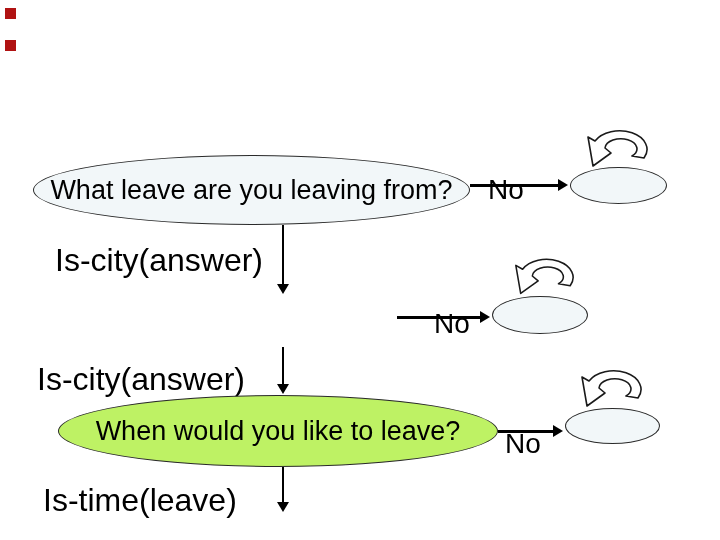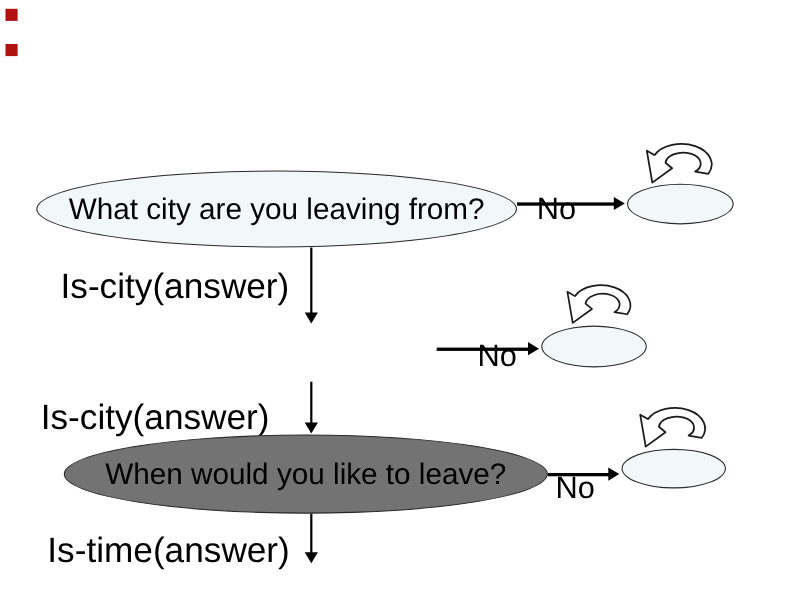--- a/index.html
+++ b/index.html
@@ -38,21 +38,21 @@
 </head>
 <body>
 
 <div class="slide">
 
   <div class="decor-square" style="left: 5px; top: 8px; background-color: rgb(176, 18, 18);"></div>
   <div class="decor-square" style="left: 5px; top: 40px; background-color: rgb(176, 18, 18);"></div>
 
 
   <div class="node" style="left: 33px; top: 155px; width: 437px; height: 70px; background-color: rgb(242, 247, 249);">
-    <span class="node-label">What city are you leaving from?</span>
+    <span class="node-label">What leave are you leaving from?</span>
   </div>
   <div class="no-label" style="left:488px;top:130px;">No</div>
   <div class="h-line" style="left:470px;top:184px;width:90px;"></div>
   <div class="arrow-right" style="left:558px;top:179px;"></div>
   <div class="small-node" style="left: 570px; top: 167px; width: 97px; height: 37px; background-color: rgb(242, 247, 249);"></div>
   <svg class="loop" style="left:582px;top:128px;" width="68" height="40" viewBox="0 0 68 40">
     <path d="M 62 30 A 25 17 0 1 0 13 13 L 6 9 L 11 38 L 29 25 L 23 20 A 16 10 0 1 1 50 28 Z" fill="#ffffff" stroke="#1a1a1a" stroke-width="1.6" stroke-linejoin="round"></path>
   </svg>
 
   <div class="v-line" style="left:282px;top:225px;height:60px;"></div>
@@ -64,28 +64,28 @@
   <div class="arrow-right" style="left:480px;top:311px;"></div>
   <div class="small-node" style="left: 492px; top: 296px; width: 96px; height: 38px; background-color: rgb(242, 247, 249);"></div>
   <svg class="loop" style="left:510px;top:256px;" width="66" height="40" viewBox="0 0 68 40">
     <path d="M 62 30 A 25 17 0 1 0 13 13 L 6 9 L 11 38 L 29 25 L 23 20 A 16 10 0 1 1 50 28 Z" fill="#ffffff" stroke="#1a1a1a" stroke-width="1.6" stroke-linejoin="round"></path>
   </svg>
 
   <div class="v-line" style="left:282px;top:347px;height:38px;"></div>
   <div class="arrow-down" style="left:277px;top:384px;"></div>
   <div class="edge-label" style="left:37px;top:361px;">Is-city(answer)</div>
 
-  <div class="node" style="left: 58px; top: 395px; width: 440px; height: 72px; background-color: #737373;">
+  <div class="node" style="left: 58px; top: 395px; width: 440px; height: 72px; background-color: #bef264;">
     <span class="node-label">When would you like to leave?</span>
   </div>
   <div class="no-label" style="left:505px;top:384px;">No</div>
   <div class="h-line" style="left:498px;top:430px;width:57px;"></div>
   <div class="arrow-right" style="left:553px;top:425px;"></div>
   <div class="small-node" style="left: 565px; top: 408px; width: 95px; height: 36px; background-color: rgb(242, 247, 249);"></div>
   <svg class="loop" style="left:576px;top:368px;" width="68" height="40" viewBox="0 0 68 40">
     <path d="M 62 30 A 25 17 0 1 0 13 13 L 6 9 L 11 38 L 29 25 L 23 20 A 16 10 0 1 1 50 28 Z" fill="#ffffff" stroke="#1a1a1a" stroke-width="1.6" stroke-linejoin="round"></path>
   </svg>
 
   <div class="v-line" style="left:282px;top:467px;height:36px;"></div>
   <div class="arrow-down" style="left:277px;top:502px;"></div>
-  <div class="edge-label" style="left:43px;top:482px;">Is-time(answer)</div>
+  <div class="edge-label" style="left:43px;top:482px;">Is-time(leave)</div>
 
 </div>
 
 </body></html>

